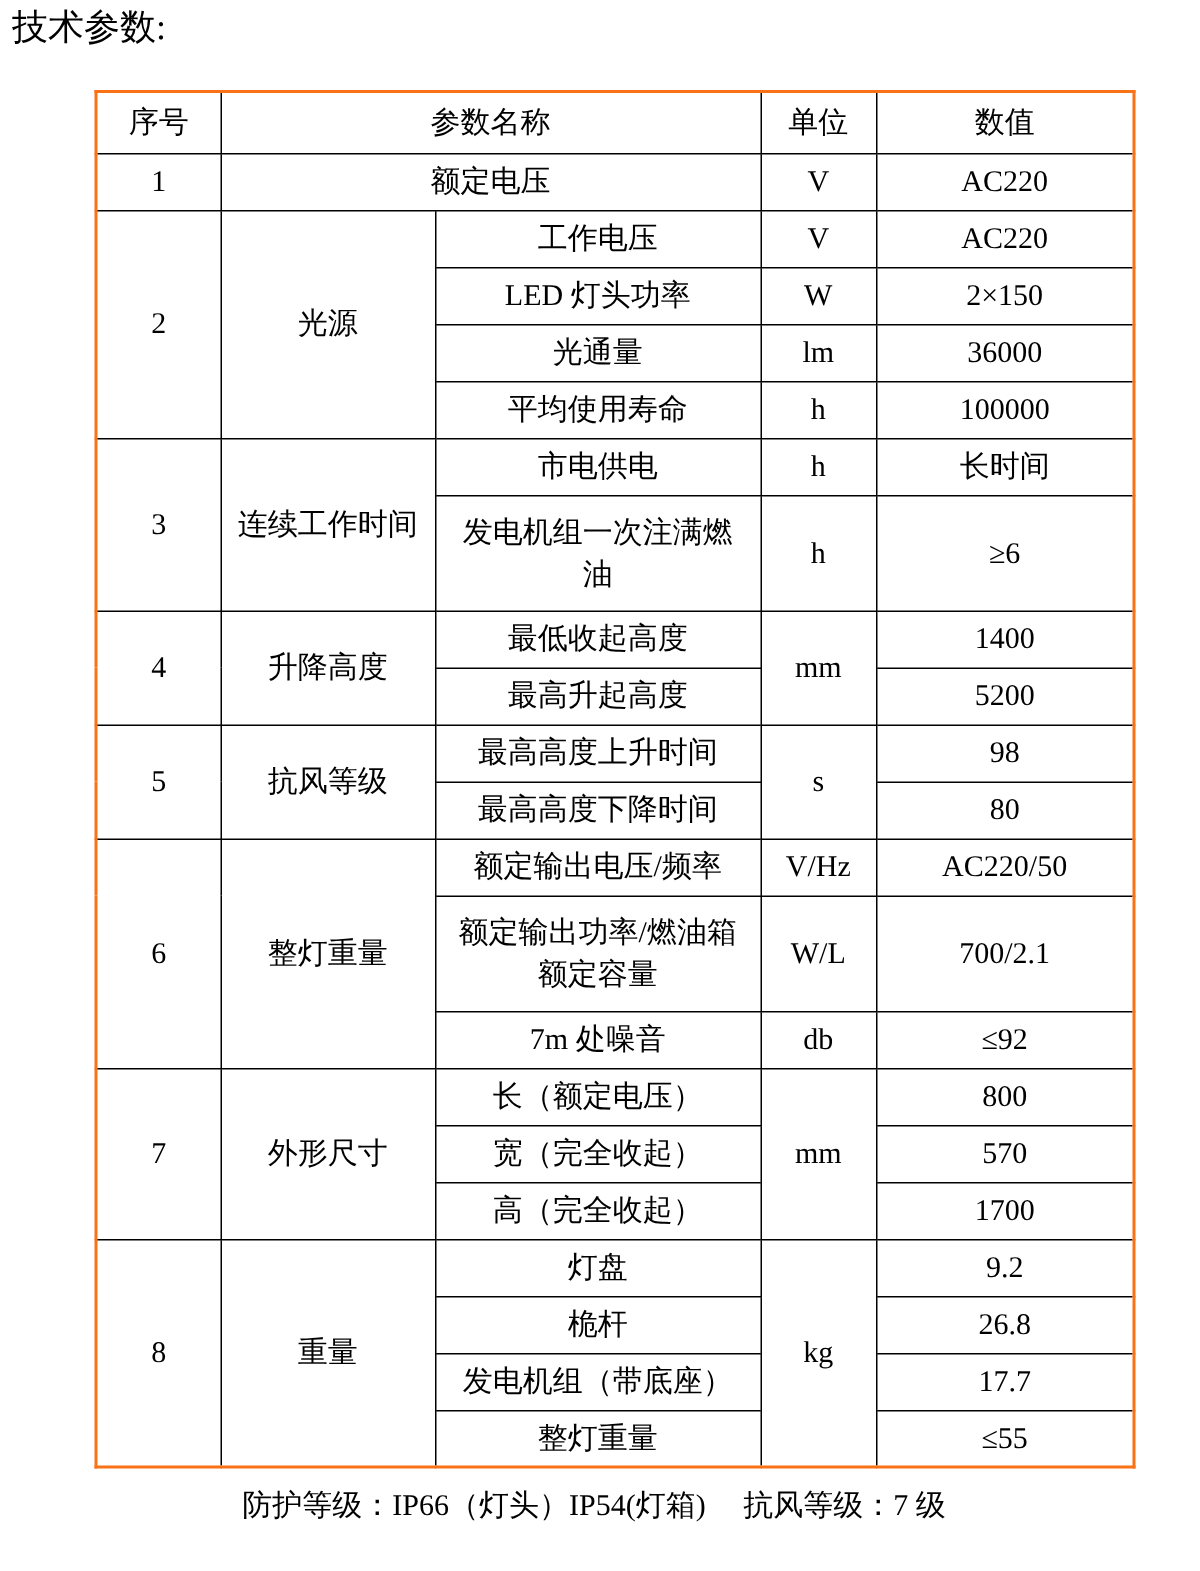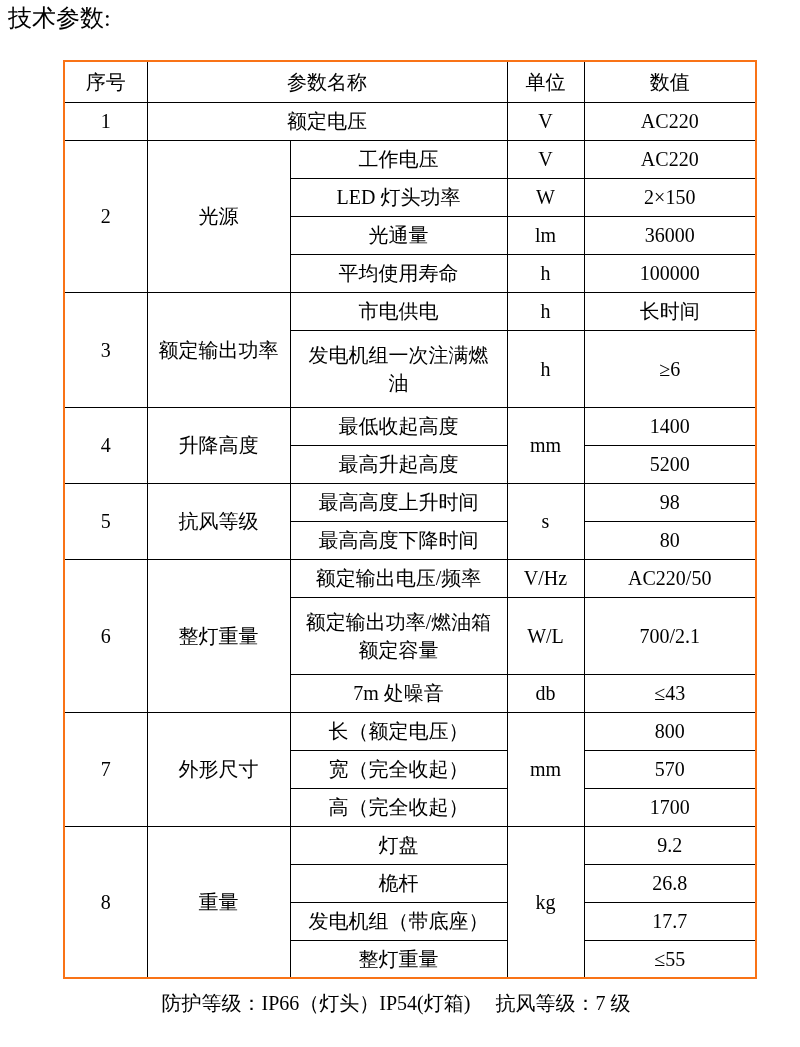--- a/index.html
+++ b/index.html
@@ -97,21 +97,21 @@
         <td>lm</td>
         <td>36000</td>
       </tr>
       <tr>
         <td>平均使用寿命</td>
         <td>h</td>
         <td>100000</td>
       </tr>
       <tr>
         <td rowspan="2">3</td>
-        <td rowspan="2">额定输出功率</td>
+        <td rowspan="2">连续工作时间</td>
         <td>市电供电</td>
         <td>h</td>
         <td>长时间</td>
       </tr>
       <tr class="tall">
         <td>发电机组一次注满燃油</td>
         <td>h</td>
         <td>≥6</td>
       </tr>
       <tr>
@@ -144,21 +144,21 @@
         <td>AC220/50</td>
       </tr>
       <tr class="tall">
         <td>额定输出功率/燃油箱额定容量</td>
         <td>W/L</td>
         <td>700/2.1</td>
       </tr>
       <tr>
         <td>7m 处噪音</td>
         <td>db</td>
-        <td>≤43</td>
+        <td>≤92</td>
       </tr>
       <tr>
         <td rowspan="3">7</td>
         <td rowspan="3">外形尺寸</td>
         <td>长（额定电压）</td>
         <td rowspan="3">mm</td>
         <td>800</td>
       </tr>
       <tr>
         <td>宽（完全收起）</td>

